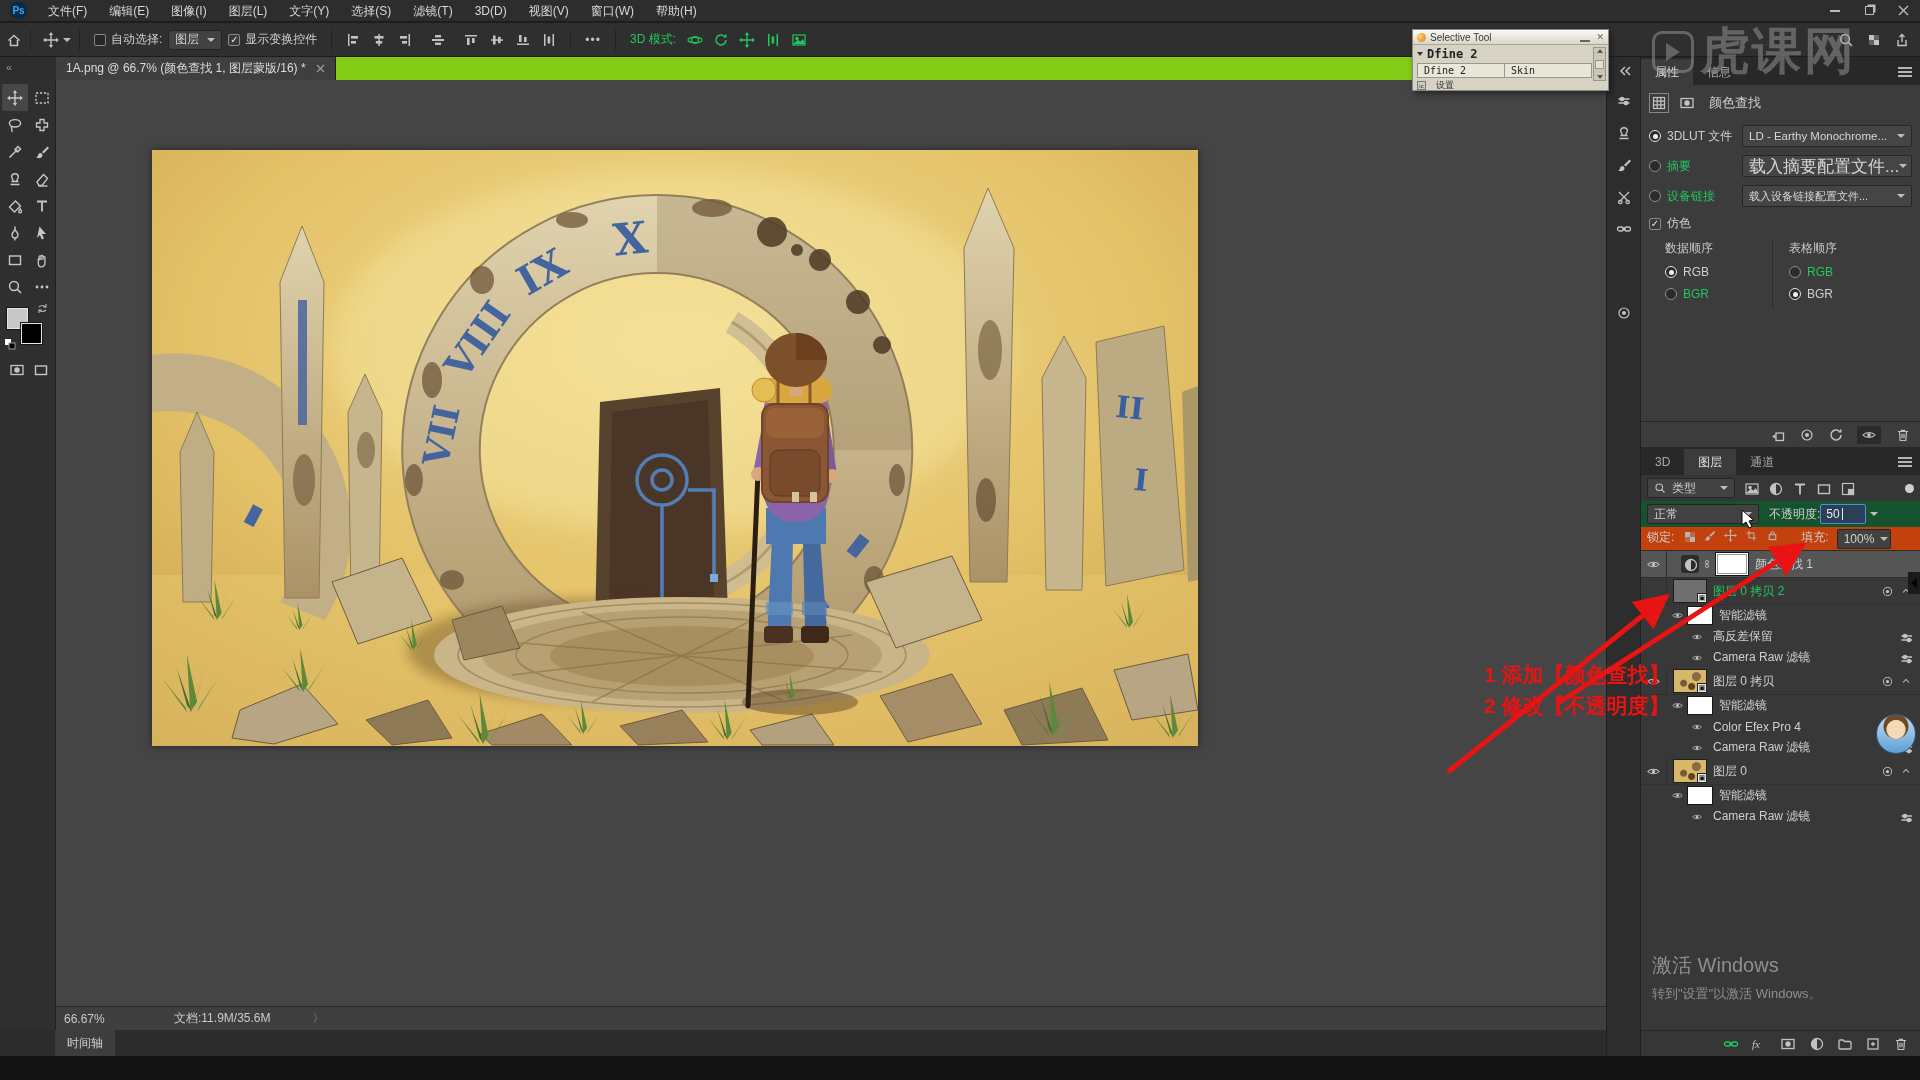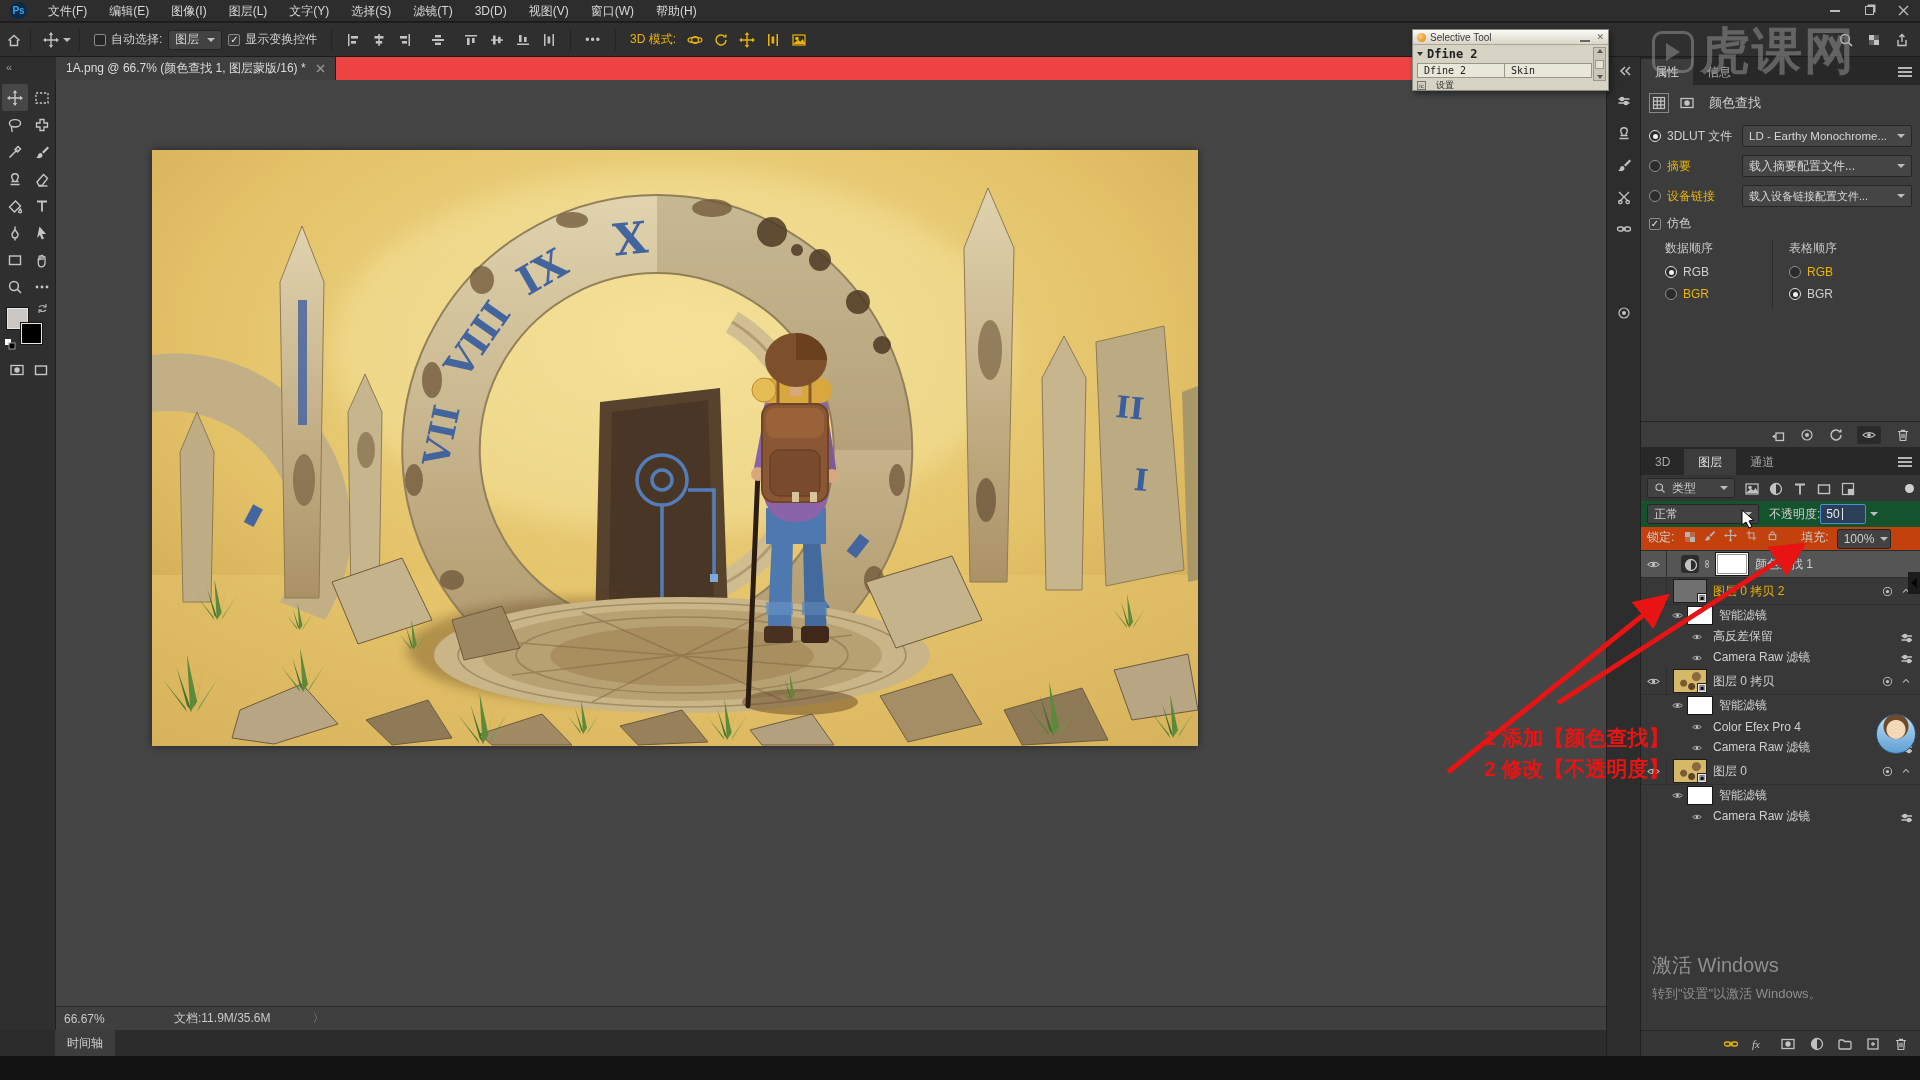--- a/index.html
+++ b/index.html
@@ -1,37 +1,37 @@
 <!DOCTYPE html>
 <html><head>
 <meta charset="utf-8">
 <style>
 *{box-sizing:border-box;margin:0;padding:0}
 html,body{width:1920px;height:1080px;overflow:hidden;background:#1e1e1e;
   font-family:"Liberation Sans","DejaVu Sans",sans-serif;color:#cfcfcf;font-size:12px}
 .ab{position:absolute}
 .ic{display:inline-block;vertical-align:middle;color:#c2c2c2}
 .ic svg{display:block}
-.dimmed{color:#eab308}
+.dimmed{color:#22c55e}
 .sep{width:1px;background:#242424;height:22px;margin:0 8px}
 
 #menubar{left:0;top:0;width:1920px;height:22px;background:#2d2d2d;border-bottom:1px solid #1c1c1c;display:flex;align-items:center}
 #pslogo{width:17px;height:17px;background:#0b2a45;color:#37a7f0;font-weight:bold;font-size:10px;
   display:flex;align-items:center;justify-content:center;border-radius:8px;margin:0 10px}
 .menu-item{padding:0 11px;height:22px;line-height:22px;color:#d8d8d8;cursor:default}
 .winbtns{margin-left:auto;display:flex;align-items:center;height:22px}
 .winbtn{width:34px;height:22px;display:flex;align-items:center;justify-content:center;color:#bbb}
 #optionsbar{left:0;top:23px;width:1920px;height:34px;background:#2f2f2f;border-bottom:1px solid #1c1c1c;display:flex;align-items:center;padding-left:6px}
 .opt{display:flex;align-items:center;gap:5px;margin:0 6px}
 .cbx{width:12px;height:12px;border:1px solid #8a8a8a;background:#262626;display:inline-flex;align-items:center;justify-content:center;border-radius:2px}
 .cbx.on{background:#3a3a3a;color:#e8e8e8;font-size:10px}
 .dd{height:20px;background:#424242;border:1px solid #232323;border-radius:2px;display:flex;align-items:center;padding:0 6px;gap:8px}
 .caret{width:0;height:0;border-left:4px solid transparent;border-right:4px solid transparent;border-top:4px solid #bdbdbd}
 
-#tabbar{left:56px;top:57px;width:1550px;height:23px;background:#ef4444;display:flex;align-items:flex-end}
+#tabbar{left:56px;top:57px;width:1550px;height:23px;background:#84cc16;display:flex;align-items:flex-end}
 #doctab{height:23px;background:#3f3f3f;display:flex;align-items:center;padding:0 10px;gap:10px;color:#dcdcdc;border-right:1px solid #1f1f1f}
 #toolbar-head{left:0;top:57px;width:56px;height:23px;background:#2d2d2d;color:#9a9a9a;padding:4px 0 0 6px;font-size:11px}
 
 #toolbar{left:0;top:80px;width:56px;height:976px;background:#2f2f2f;border-right:1px solid #1f1f1f}
 .tool{width:26px;height:27px;display:flex;align-items:center;justify-content:center;color:#c6c6c6}
 .tool.active{background:#474747;border-radius:2px}
 #tools{display:grid;grid-template-columns:27px 27px;padding:4px 0 0 2px}
 .swatch{position:absolute;width:21px;height:21px;border:1px solid #e6e6e6;outline:1px solid #161616}
 
 #canvas{left:56px;top:80px;width:1550px;height:926px;background:#454545}
@@ -82,21 +82,21 @@
 #dlg{left:1412px;top:29px;width:197px;height:62px;background:#d6d2c4;border:1px solid #8a8a84;box-shadow:2px 3px 6px rgba(0,0,0,.45);z-index:40;font-family:"DejaVu Sans Mono",monospace;color:#222}
 #dlg-title{height:15px;background:linear-gradient(#fbfaf6,#d9d5c7);display:flex;align-items:center;padding:0 4px;gap:4px;border-bottom:1px solid #aaa69a;font-family:"Liberation Sans",sans-serif}
 #dlg-title .dot{width:9px;height:9px;border-radius:50%;background:radial-gradient(circle at 35% 35%,#ffd27a,#e07818)}
 #dlg-title .t{font-size:10px;color:#3a3a3a}
 #dlg-title .b{margin-left:auto;display:flex;gap:6px;color:#666;font-size:9px;line-height:9px}
 #dlg-scroll{position:absolute;right:2px;top:17px;width:13px;height:34px;background:#cbc7b9;border:1px solid #9a968a;display:flex;flex-direction:column;align-items:center;justify-content:space-between;padding:1px}
 .tri-u{width:0;height:0;border-left:3px solid transparent;border-right:3px solid transparent;border-bottom:4px solid #555}
 .tri-d{width:0;height:0;border-left:3px solid transparent;border-right:3px solid transparent;border-top:4px solid #555}
 #dlg-scroll .box{width:9px;height:9px;background:#e4e1d4;border:1px solid #9a968a}
 
-#ann-text{left:1484px;top:722px;z-index:45;font-size:21px;font-weight:bold;line-height:31px;white-space:nowrap}
+#ann-text{left:1484px;top:659px;z-index:45;font-size:21px;font-weight:bold;line-height:31px;white-space:nowrap}
 #overlay{left:0;top:0;width:1920px;height:1080px;pointer-events:none;z-index:44}
 #wmark{left:1652px;top:18px;z-index:30;display:flex;align-items:center;gap:6px;opacity:.5;pointer-events:none}
 #wmark .logo{width:42px;height:42px;border:3px solid #9a9a9a;border-radius:10px;display:flex;align-items:center;justify-content:center}
 #wmark .logo i{width:0;height:0;border-top:9px solid transparent;border-bottom:9px solid transparent;border-left:14px solid #9a9a9a}
 #wmark .txt{font-size:50px;font-weight:bold;color:#9a9a9a;letter-spacing:2px}
 #activate{left:1652px;top:952px;color:#8f8f8f;z-index:20;pointer-events:none}
 #avatar{left:1876px;top:714px;width:40px;height:40px;border-radius:50%;z-index:35;
  background:radial-gradient(circle at 50% 38%,#f3d9b8 0 9px,transparent 10px),radial-gradient(circle at 50% 30%,#6e4a28 0 12px,transparent 13px),linear-gradient(#bfe0f5,#5d9fd4);border:1px solid #2e557a}
 #collapse-arrow{left:1908px;top:572px;width:12px;height:22px;background:#1b1b1b;display:flex;align-items:center;justify-content:center;z-index:36}
 #collapse-arrow i{width:0;height:0;border-top:5px solid transparent;border-bottom:5px solid transparent;border-right:6px solid #050505}
@@ -826,21 +826,21 @@
       <span>3DLUT 文件</span>
       <div class="psel">
           <span style="font-size:11.5px">LD - Earthy Monochrome...</span>
           <span class="caret"></span>
         </div>
     </div>
     <div class="prow">
       <span class="radio"></span>
       <span class="dimmed">摘要</span>
       <div class="psel">
-          <span style="font-size:12px">载入摘要配置文件...</span>
+          <span style="font-size:17px">载入摘要配置文件...</span>
           <span class="caret"></span>
         </div>
     </div>
     <div class="prow">
       <span class="radio"></span>
       <span class="dimmed">设备链接</span>
       <div class="psel">
           <span style="font-size:11px">载入设备链接配置文件...</span>
           <span class="caret"></span>
         </div>

